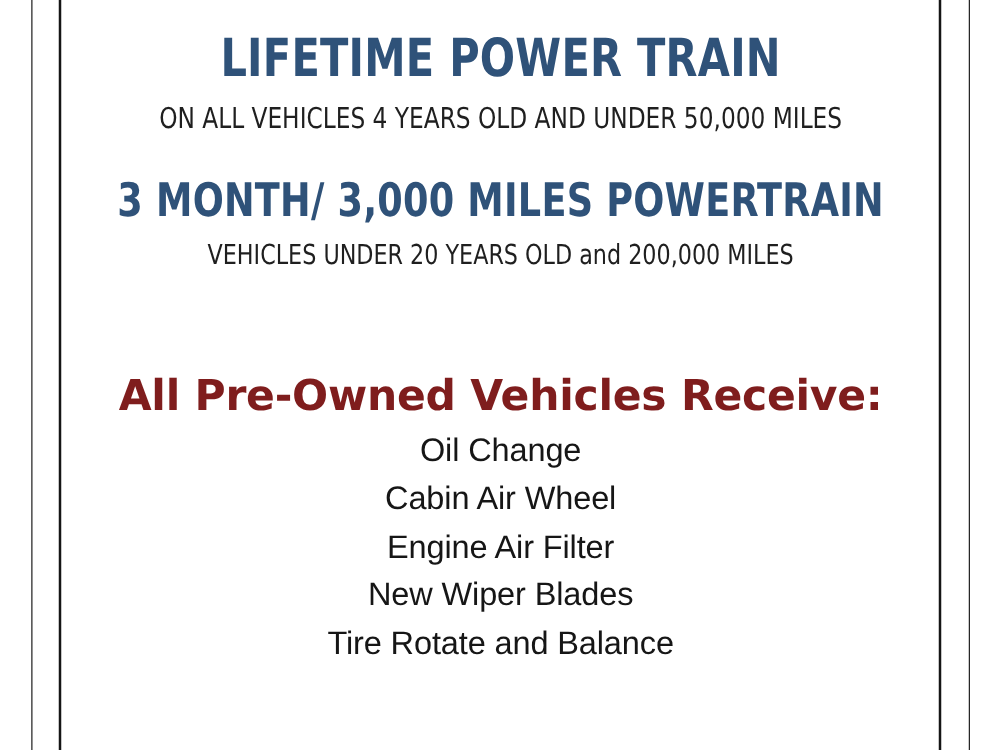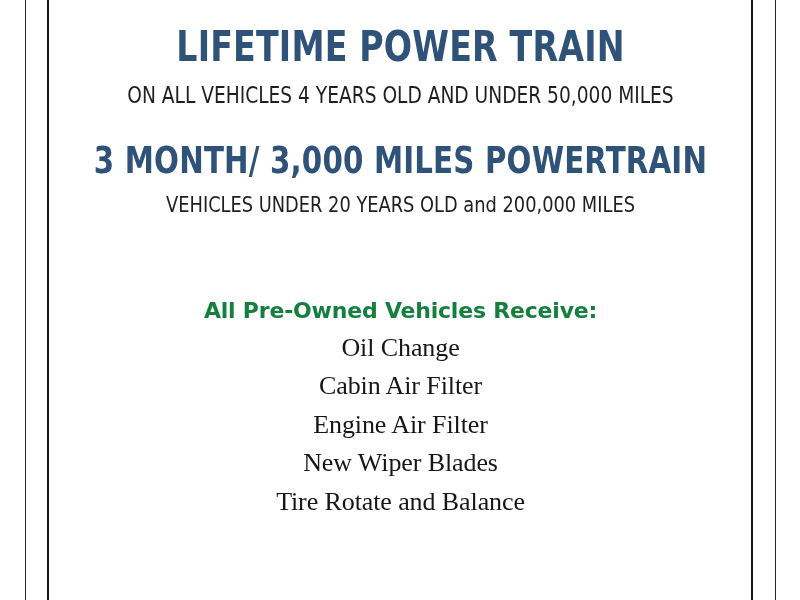--- a/index.html
+++ b/index.html
@@ -78,28 +78,28 @@
   
   #services {
     position: absolute;
     left: 0;
     top: 300px;
     width: 100%;
   }
   .services-title {
     font-family: "DejaVu Sans", "Liberation Sans", sans-serif;
     font-weight: bold;
-    font-size: 22px;
-    color: #15803d;
+    font-size: 34px;
+    color: #7f1d1d;
     line-height: 1;
     white-space: nowrap;
     letter-spacing: -0.2px;
   }
   .service-item {
-    font-family: Liberation Serif, serif;
+    font-family: Liberation Sans, sans-serif;
     font-weight: normal;
     font-size: 26px;
     color: #161616;
     line-height: 1;
     white-space: nowrap;
     margin-top: 12.5px;
     letter-spacing: -0.1px;
   }
 </style>
 </head>
@@ -120,20 +120,20 @@
     </div>
 
     <div class="block" id="warranty-2">
       <div class="heading">3 MONTH/ 3,000 MILES POWERTRAIN</div>
       <div class="subheading">VEHICLES UNDER 20 YEARS OLD and 200,000 MILES</div>
     </div>
 
     <div class="block" id="services">
       <div class="services-title">All Pre-Owned Vehicles Receive:</div>
       <div class="service-item">Oil Change</div>
-      <div class="service-item">Cabin Air Filter</div>
+      <div class="service-item">Cabin Air Wheel</div>
       <div class="service-item">Engine Air Filter</div>
       <div class="service-item">New Wiper Blades</div>
       <div class="service-item">Tire Rotate and Balance</div>
     </div>
 
   </div>
 </div>
 
 </body></html>

